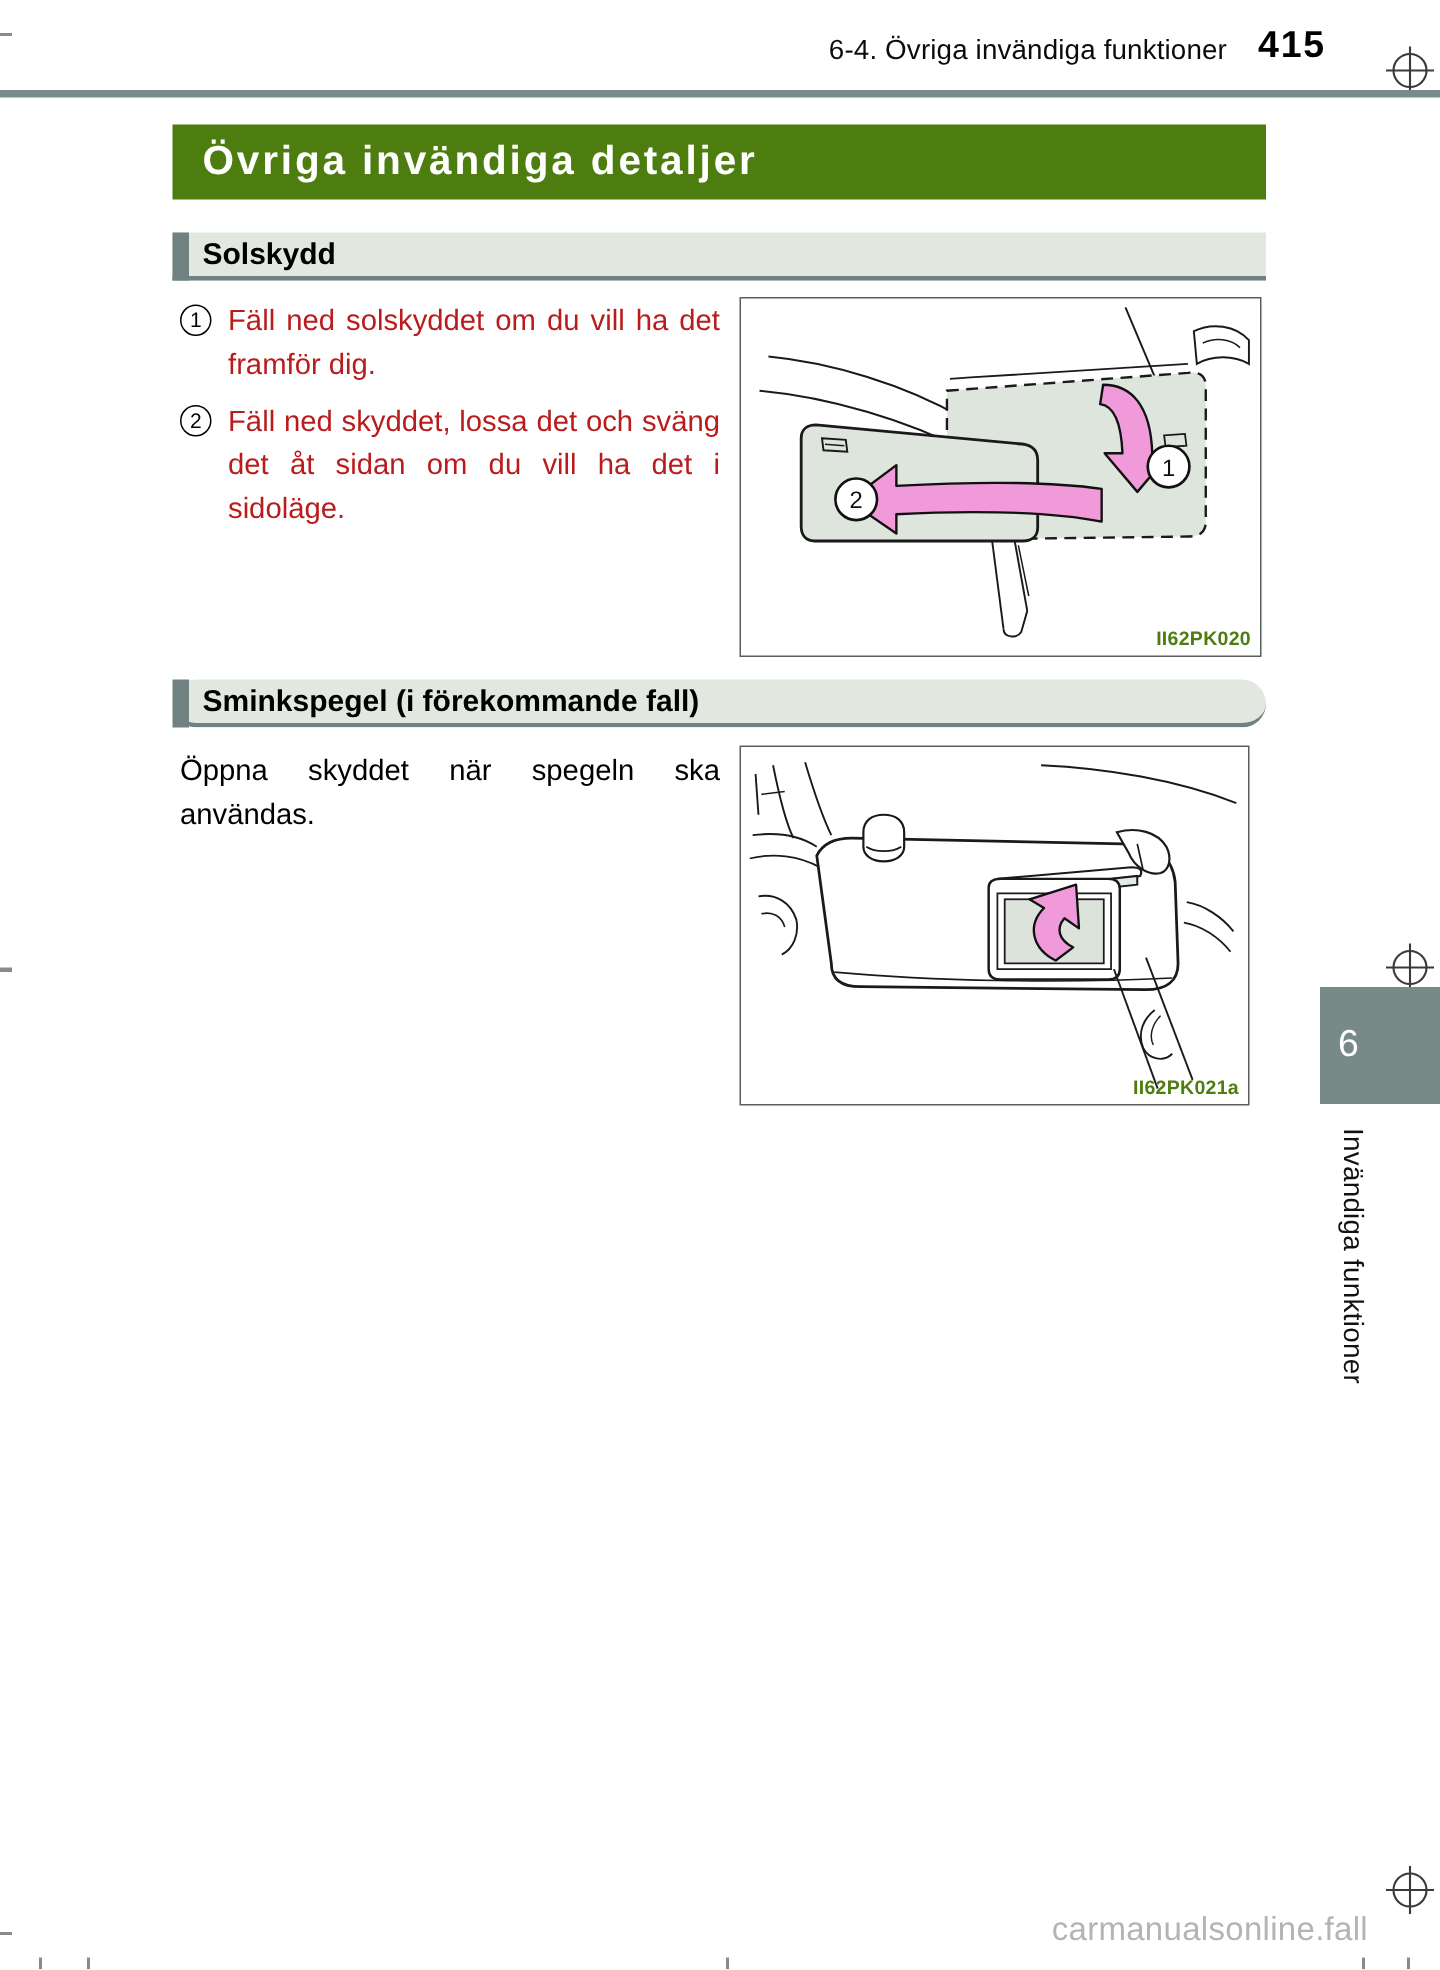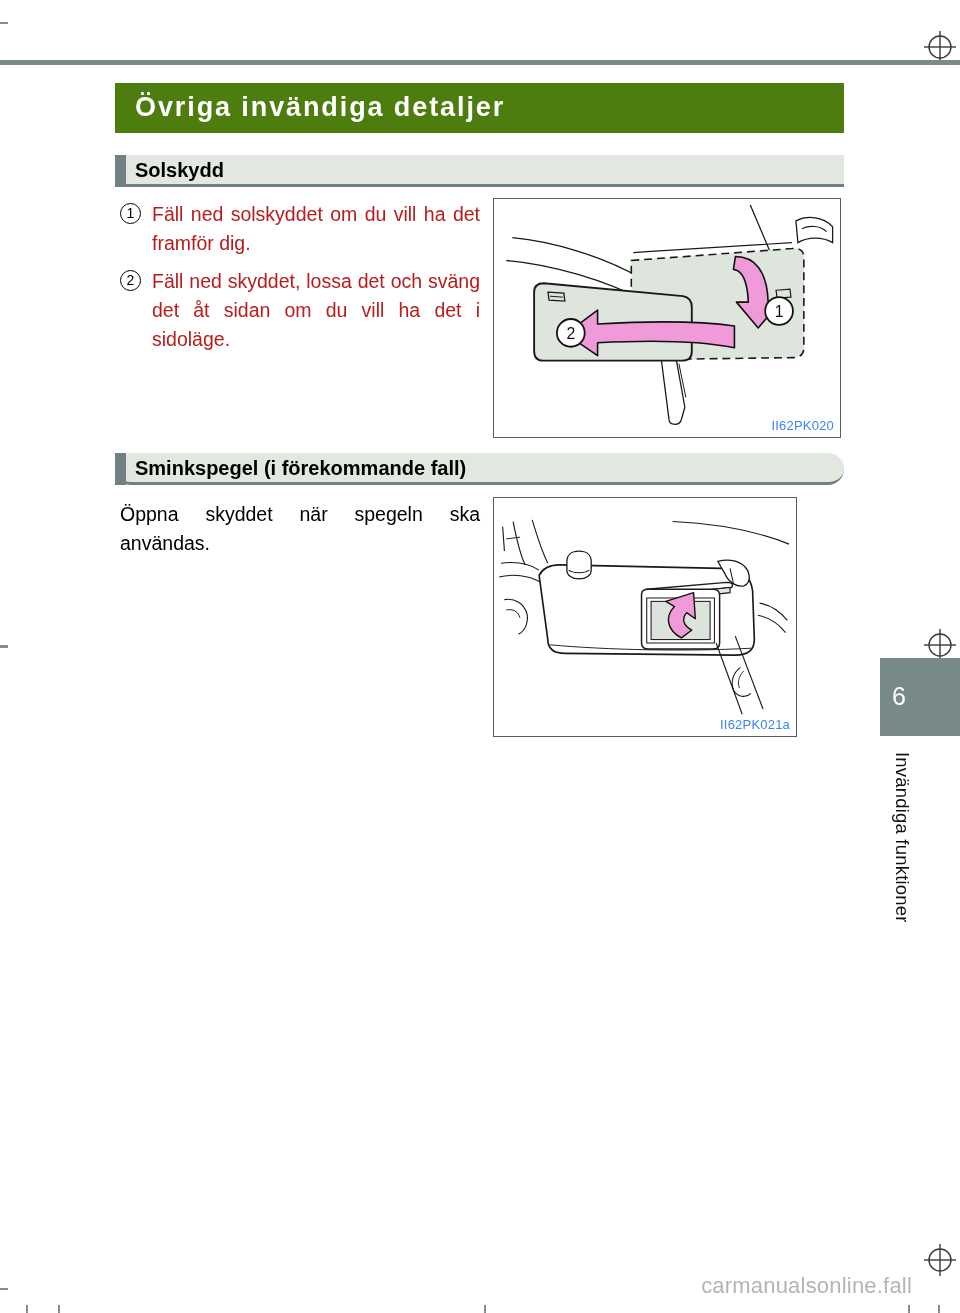--- a/index.html
+++ b/index.html
@@ -154,26 +154,26 @@
   
   .figure {
     position: absolute;
     background: #ffffff;
     border: 1.6px solid #555f5f;
   }
   .figure .fig-code {
     position: absolute;
     right: 6px; bottom: 4px;
     font-size: 13px;
-    font-weight: normal;
-    color: #3b82f6;
+    font-weight: bold;
+    color: #4d7c0f;
     letter-spacing: 0.2px;
   }
   #fig-solskydd { left: 493px; top: 198px; width: 348px; height: 240px; }
-  #fig-sminkspegel { left: 493px; top: 497px; width: 304px; height: 240px; }
+  #fig-sminkspegel { left: 493px; top: 497px; width: 340px; height: 240px; }
   .figure svg { display: block; width: 100%; height: 100%; }
 
   
   .watermark {
     position: absolute;
     right: 48px; bottom: 14px;
     font-size: 22px;
     color: #b4b4b4;
     letter-spacing: 0.2px;
     white-space: nowrap;
@@ -216,20 +216,24 @@
 
   <div class="tickmark" style="left:0px; top:22px; width:8px; height:2px;"></div>
   <div class="tickmark" style="left:0px; top:645px; width:8px; height:3px;"></div>
   <div class="tickmark" style="left:0px; top:1288px; width:8px; height:2px;"></div>
   <div class="tickmark" style="left:26px; top:1305px; width:2px; height:8px;"></div>
   <div class="tickmark" style="left:58px; top:1305px; width:2px; height:8px;"></div>
   <div class="tickmark" style="left:484px; top:1305px; width:2px; height:8px;"></div>
   <div class="tickmark" style="left:908px; top:1305px; width:2px; height:8px;"></div>
   <div class="tickmark" style="left:938px; top:1305px; width:2px; height:8px;"></div>
 
+  <div class="header">
+    <div class="header-title">6-4. Övriga invändiga funktioner</div>
+    <div class="header-pageno">415</div>
+  </div>
   <div class="header-rule"></div>
 
   <div class="tab-block"></div>
   <div class="tab-number">6</div>
   <div class="tab-label">Invändiga funktioner</div>
 
   <div class="title-bar">
     <div class="title-bar-text">Övriga invändiga detaljer</div>
   </div>
 

